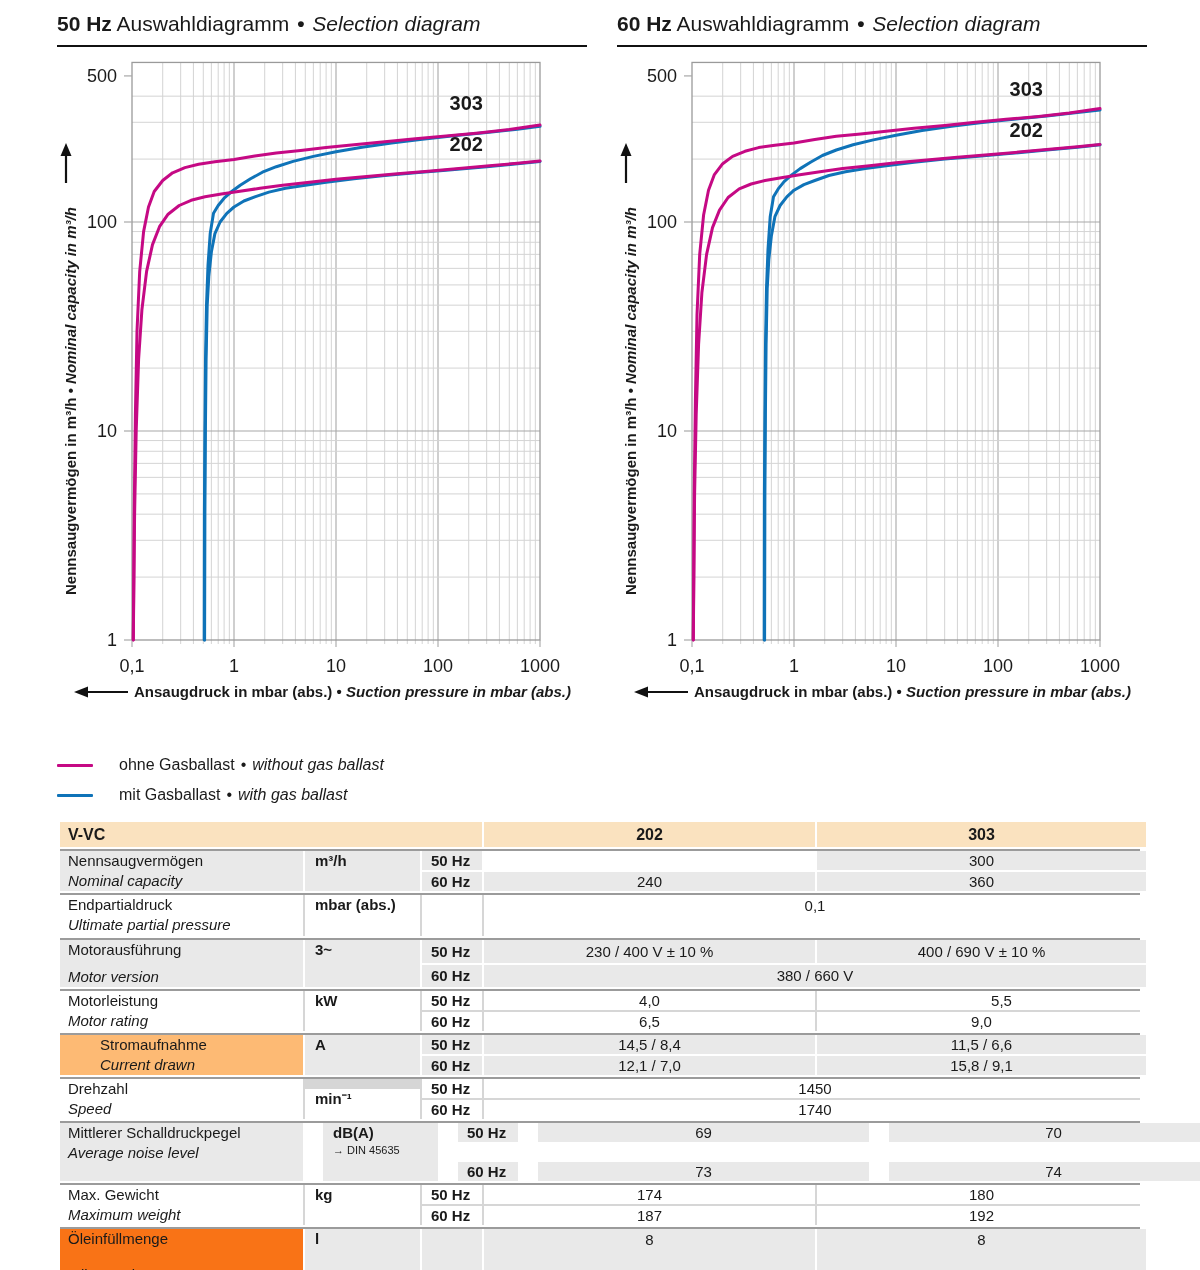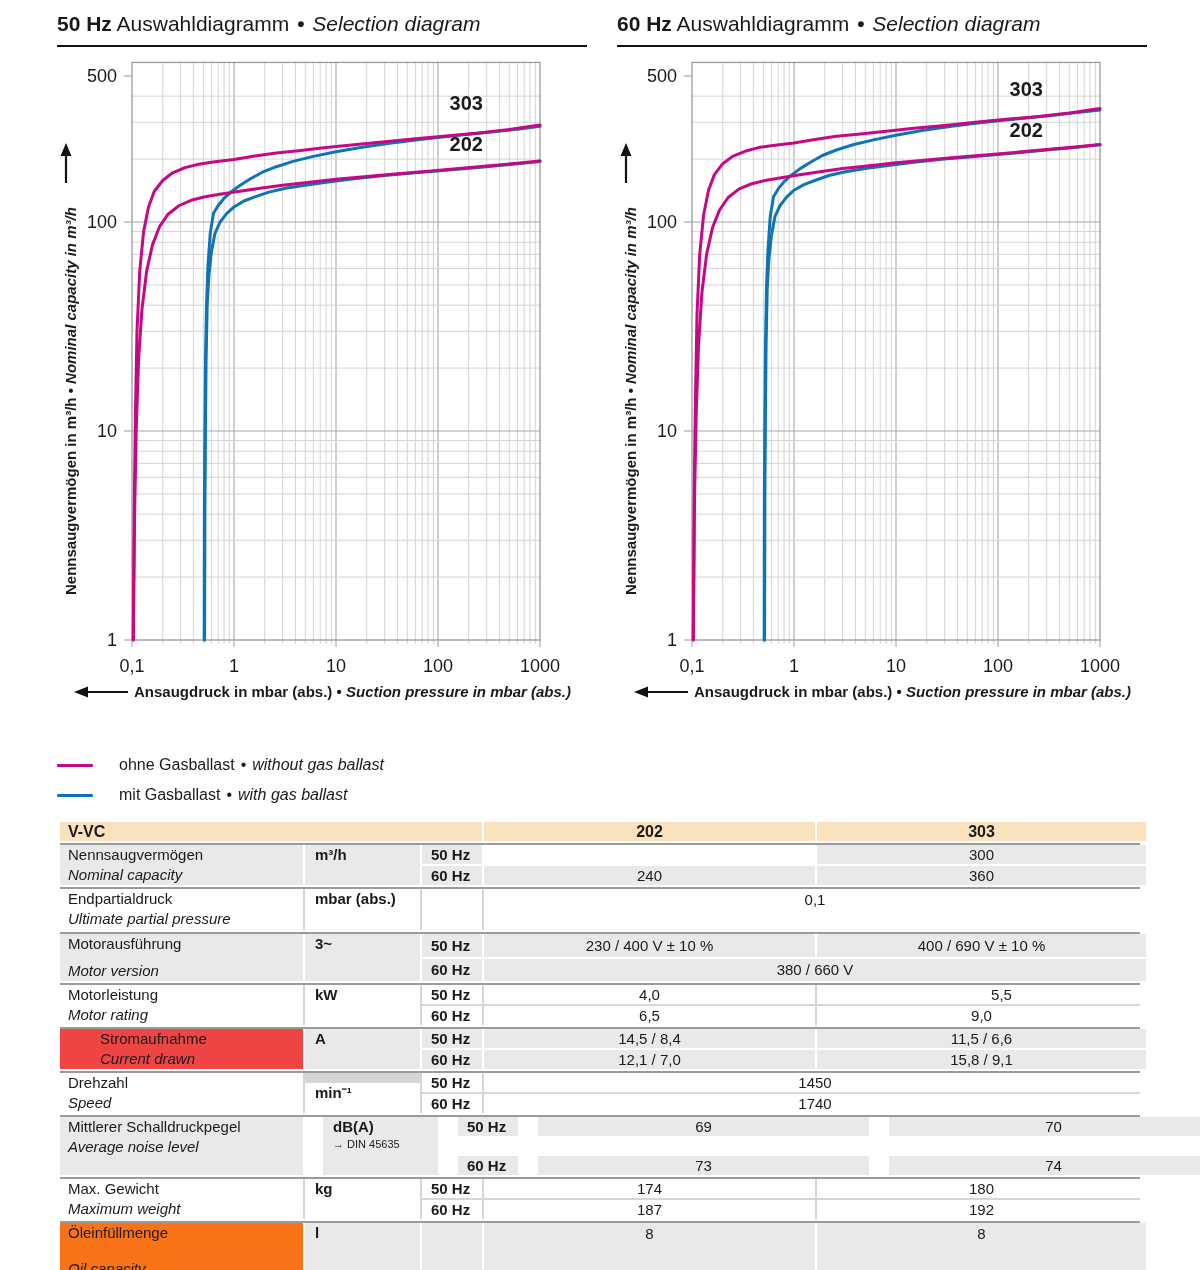--- a/index.html
+++ b/index.html
@@ -16,21 +16,21 @@
   .chart-box{position:absolute;top:50px;width:560px;height:665px;}
   
   .legend{position:absolute;left:57px;top:750px;}
   .legend-row{display:flex;align-items:center;height:30px;font-size:16px;}
   .legend-swatch{width:36px;height:3px;margin-right:26px;border-radius:1px;}
   .legend-row .it{font-style:italic;}
   .legend-row .bullet{padding:0 6px;}
   
   .spec-table{position:absolute;left:60px;top:822px;width:1080px;}
   .t-head{display:grid;grid-template-columns:243px 115px 60px 331px 329px;column-gap:2px;background:#fff;}
-  .t-head .cell{background:var(--peach);height:19px;display:flex;align-items:center;font-weight:bold;font-size:16px;}
+  .t-head .cell{background:var(--peach);height:25px;display:flex;align-items:center;font-weight:bold;font-size:16px;}
   .t-head .cell.first{grid-column:1 / span 3;padding-left:8px;}
   .t-head .cell.center{justify-content:center;}
   .t-row{display:grid;grid-template-columns:243px 115px 60px 331px 329px;gap:2px;
          border-top:2px solid #9b9b9b;margin-top:2px;}
   .t-row .cell{display:flex;align-items:center;min-height:19px;font-size:15px;line-height:19px;}
   .t-row .lab{flex-direction:column;align-items:flex-start;justify-content:flex-start;padding-left:8px;line-height:20px;}
   .t-row .lab .en{font-style:italic;}
   .t-row .unit{flex-direction:column;align-items:flex-start;justify-content:flex-start;
                padding-left:10px;font-weight:bold;line-height:20px;}
   .t-row .unit .note{font-weight:normal;font-size:11px;line-height:14px;}
@@ -302,21 +302,21 @@
           <span>kW</span>
         </div>
         <div class="cell hz" style="background: rgb(255, 255, 255); grid-area: 1 / 3; min-height: 19px;">50 Hz</div>
         <div class="cell val" style="background: rgb(255, 255, 255); grid-area: 1 / 4; min-height: 19px;">4,0</div>
         <div class="cell val" style="background: rgb(255, 255, 255); grid-area: 1 / 5; min-height: 19px; padding-left: 40px;">5,5</div>
         <div class="cell hz" style="background: rgb(255, 255, 255); grid-area: 2 / 3; min-height: 19px;">60 Hz</div>
         <div class="cell val" style="background: rgb(255, 255, 255); grid-area: 2 / 4; min-height: 19px;">6,5</div>
         <div class="cell val" style="background: rgb(255, 255, 255); grid-area: 2 / 5; min-height: 19px;">9,0</div>
       </div>
       <div class="t-row" style="background: rgb(255, 255, 255);">
-        <div class="cell lab" style="background: #ef4444; grid-row: 1 / span 2; padding-left: 40px;">
+        <div class="cell lab" style="background: #fdba74; grid-row: 1 / span 2; padding-left: 40px;">
           <span class="de">Stromaufnahme</span>
           <span class="en">Current drawn</span>
         </div>
         <div class="cell unit" style="background: rgb(233, 233, 233); grid-row: 1 / span 2;">
           <span>A</span>
         </div>
         <div class="cell hz" style="background: rgb(233, 233, 233); grid-area: 1 / 3; min-height: 19px;">50 Hz</div>
         <div class="cell val" style="background: rgb(233, 233, 233); grid-area: 1 / 4; min-height: 19px;">14,5 / 8,4</div>
         <div class="cell val" style="background: rgb(233, 233, 233); grid-area: 1 / 5; min-height: 19px;">11,5 / 6,6</div>
         <div class="cell hz" style="background: rgb(233, 233, 233); grid-area: 2 / 3; min-height: 19px;">60 Hz</div>

